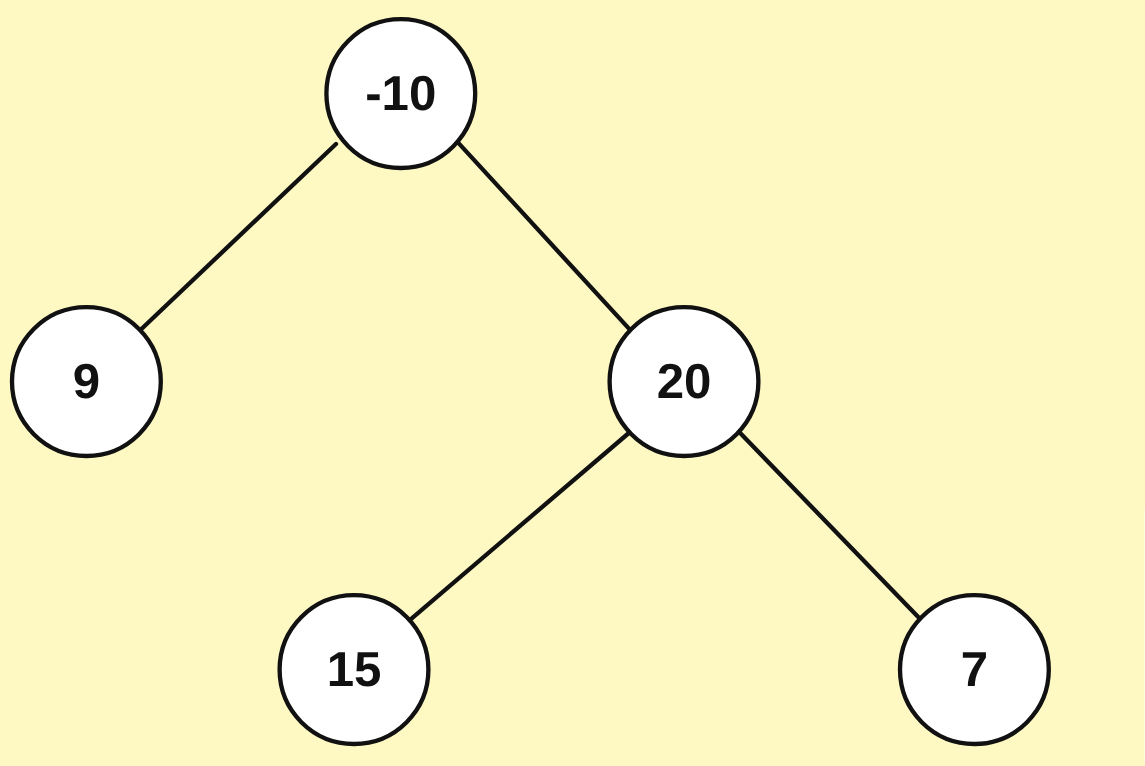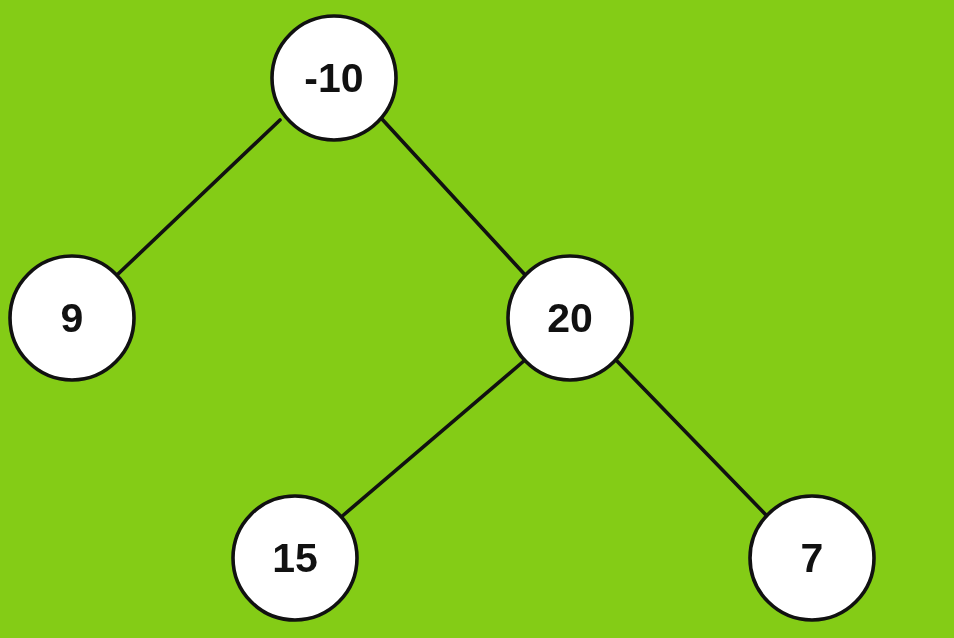--- a/index.html
+++ b/index.html
@@ -43,21 +43,21 @@
     font-family: "Liberation Sans", sans-serif;
     font-size: 41px;
     font-weight: bold;
     text-anchor: middle;
     dominant-baseline: central;
   }
 </style>
 </head>
 <body>
 
-<div id="diagram-root" style="background: #84cc16;">
+<div id="diagram-root" style="background: #fef9c3;">
   <svg id="tree-svg" viewBox="0 0 954 638" xmlns="http://www.w3.org/2000/svg">
 
     <g>
       <line class="tree-edge" x1="280" y1="120" x2="117" y2="275" stroke="#111111" stroke-width="3.6"></line>
       <line class="tree-edge" x1="381" y1="118" x2="527" y2="277" stroke="#111111" stroke-width="3.6"></line>
       <line class="tree-edge" x1="525" y1="360" x2="340" y2="518" stroke="#111111" stroke-width="3.6"></line>
       <line class="tree-edge" x1="616" y1="360" x2="768" y2="517" stroke="#111111" stroke-width="3.6"></line>
     </g>
 
     <g>

